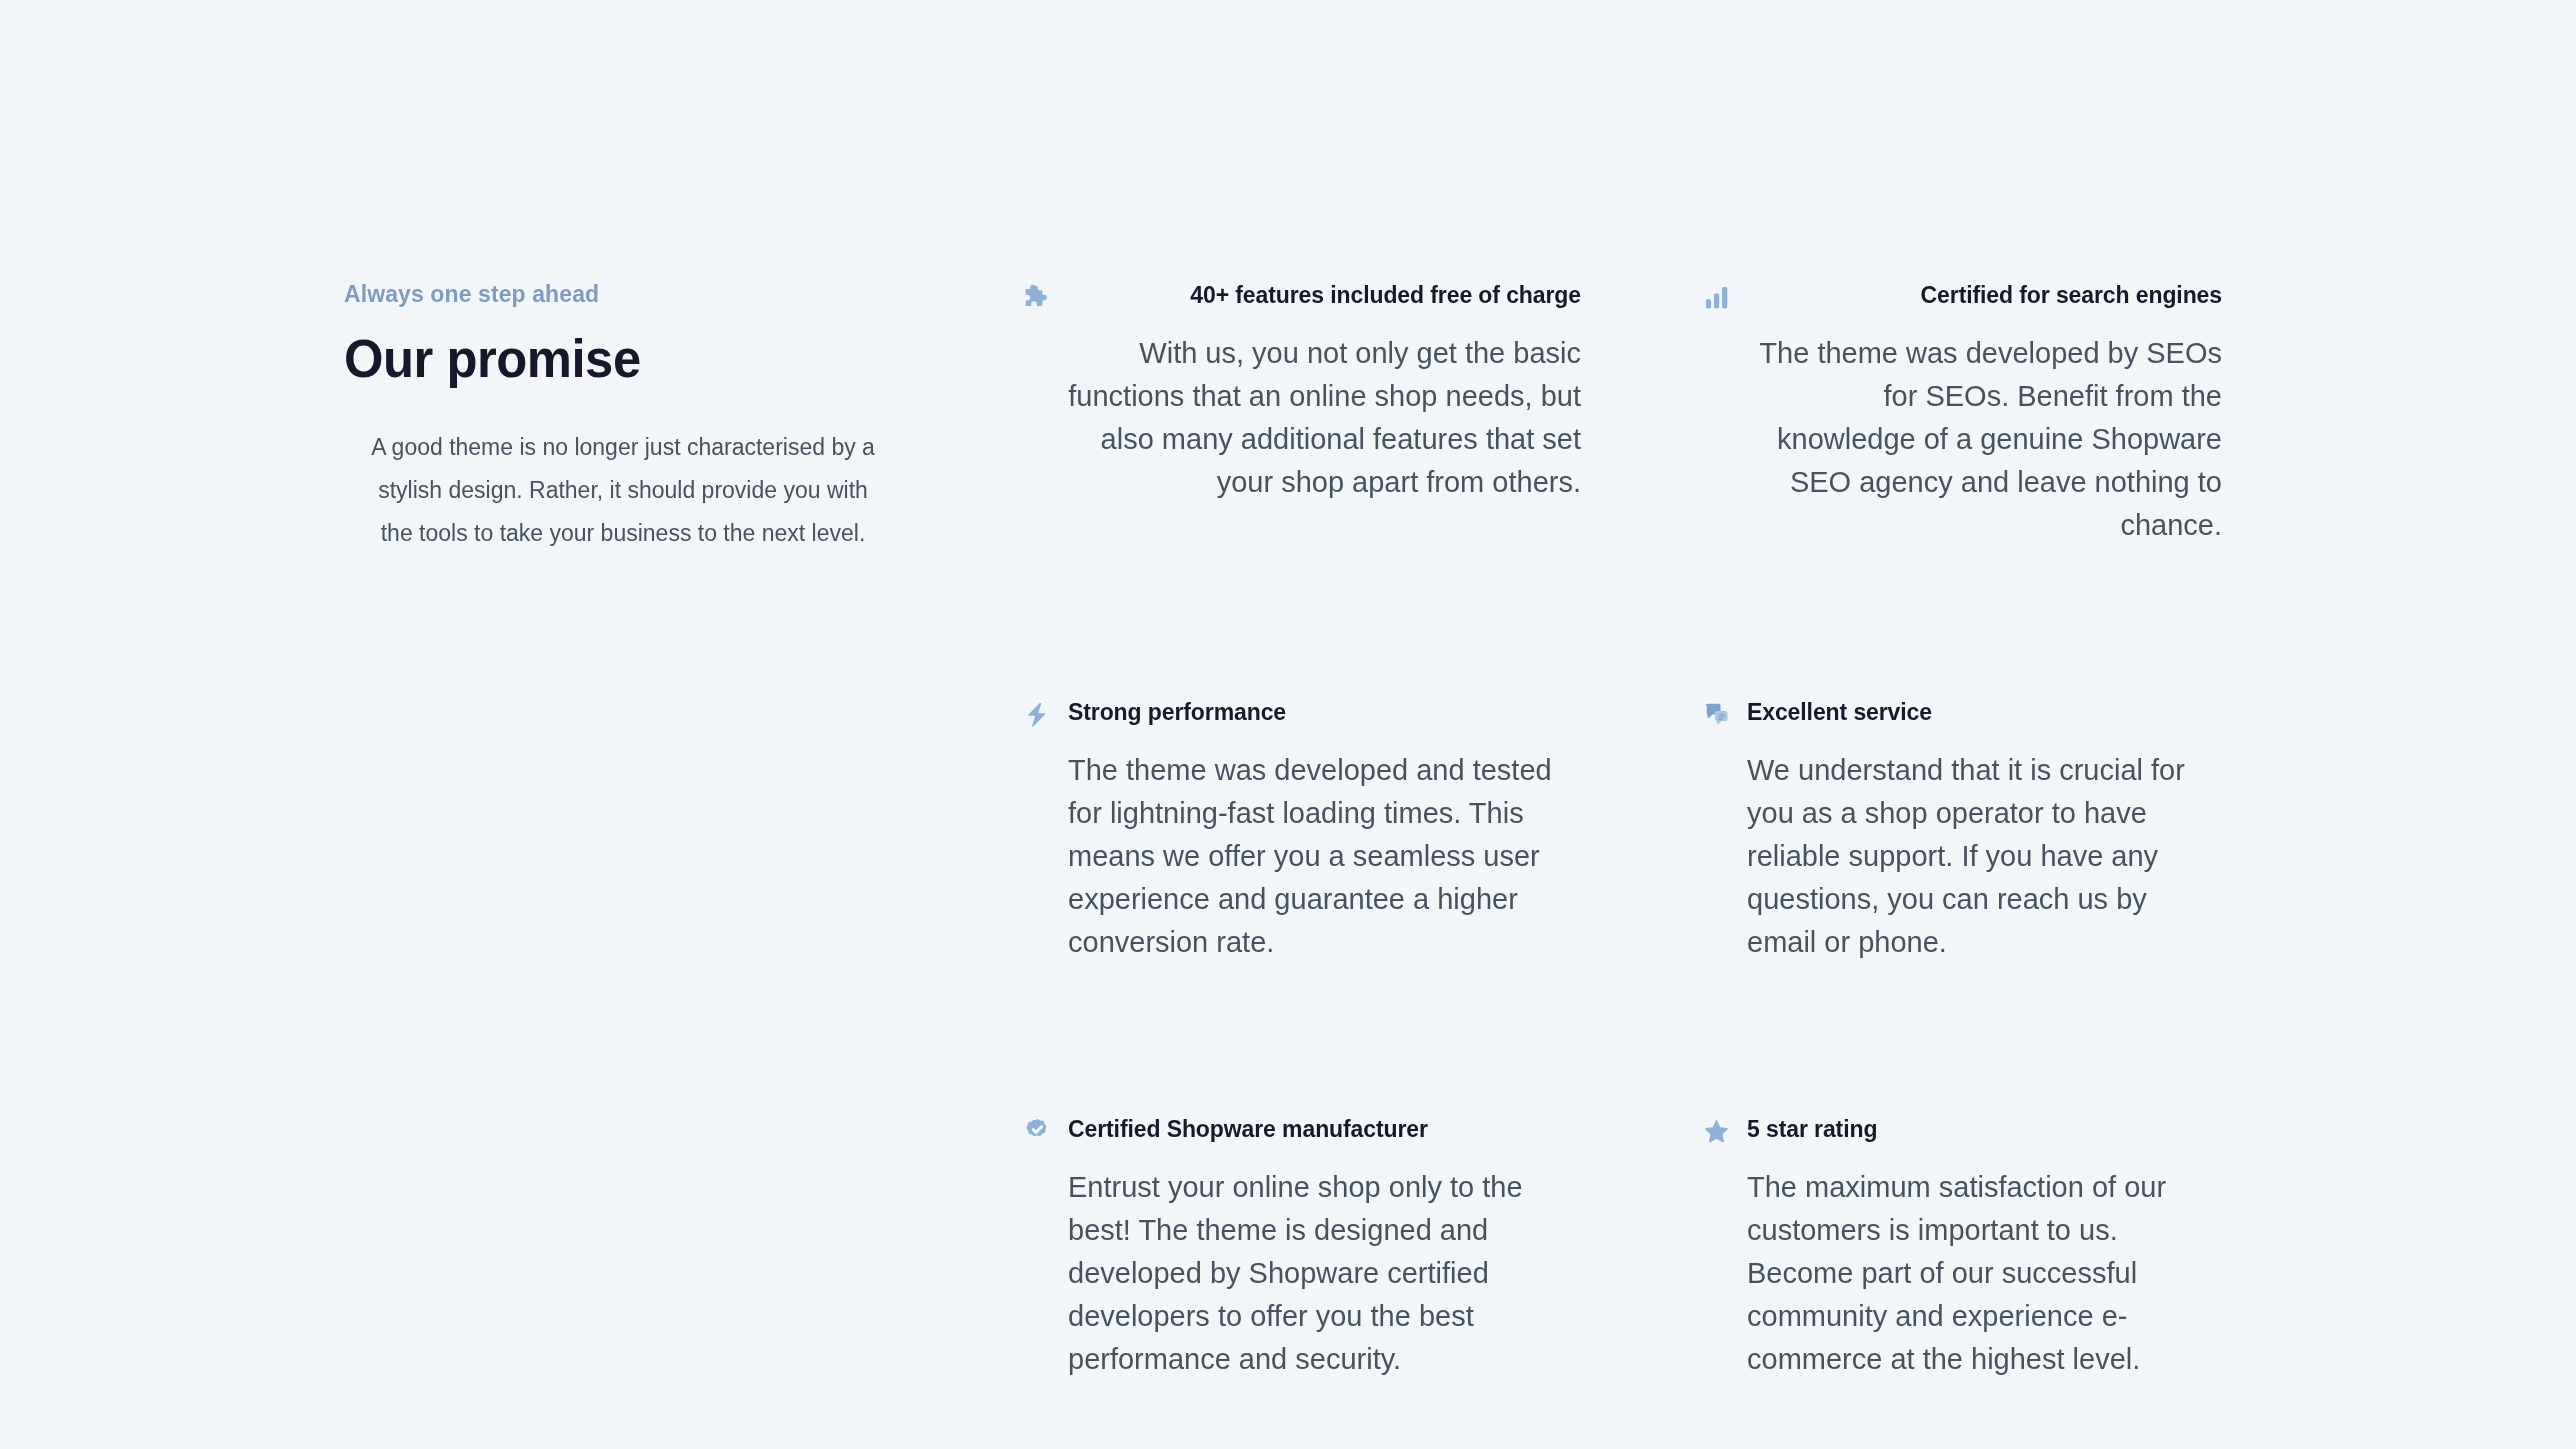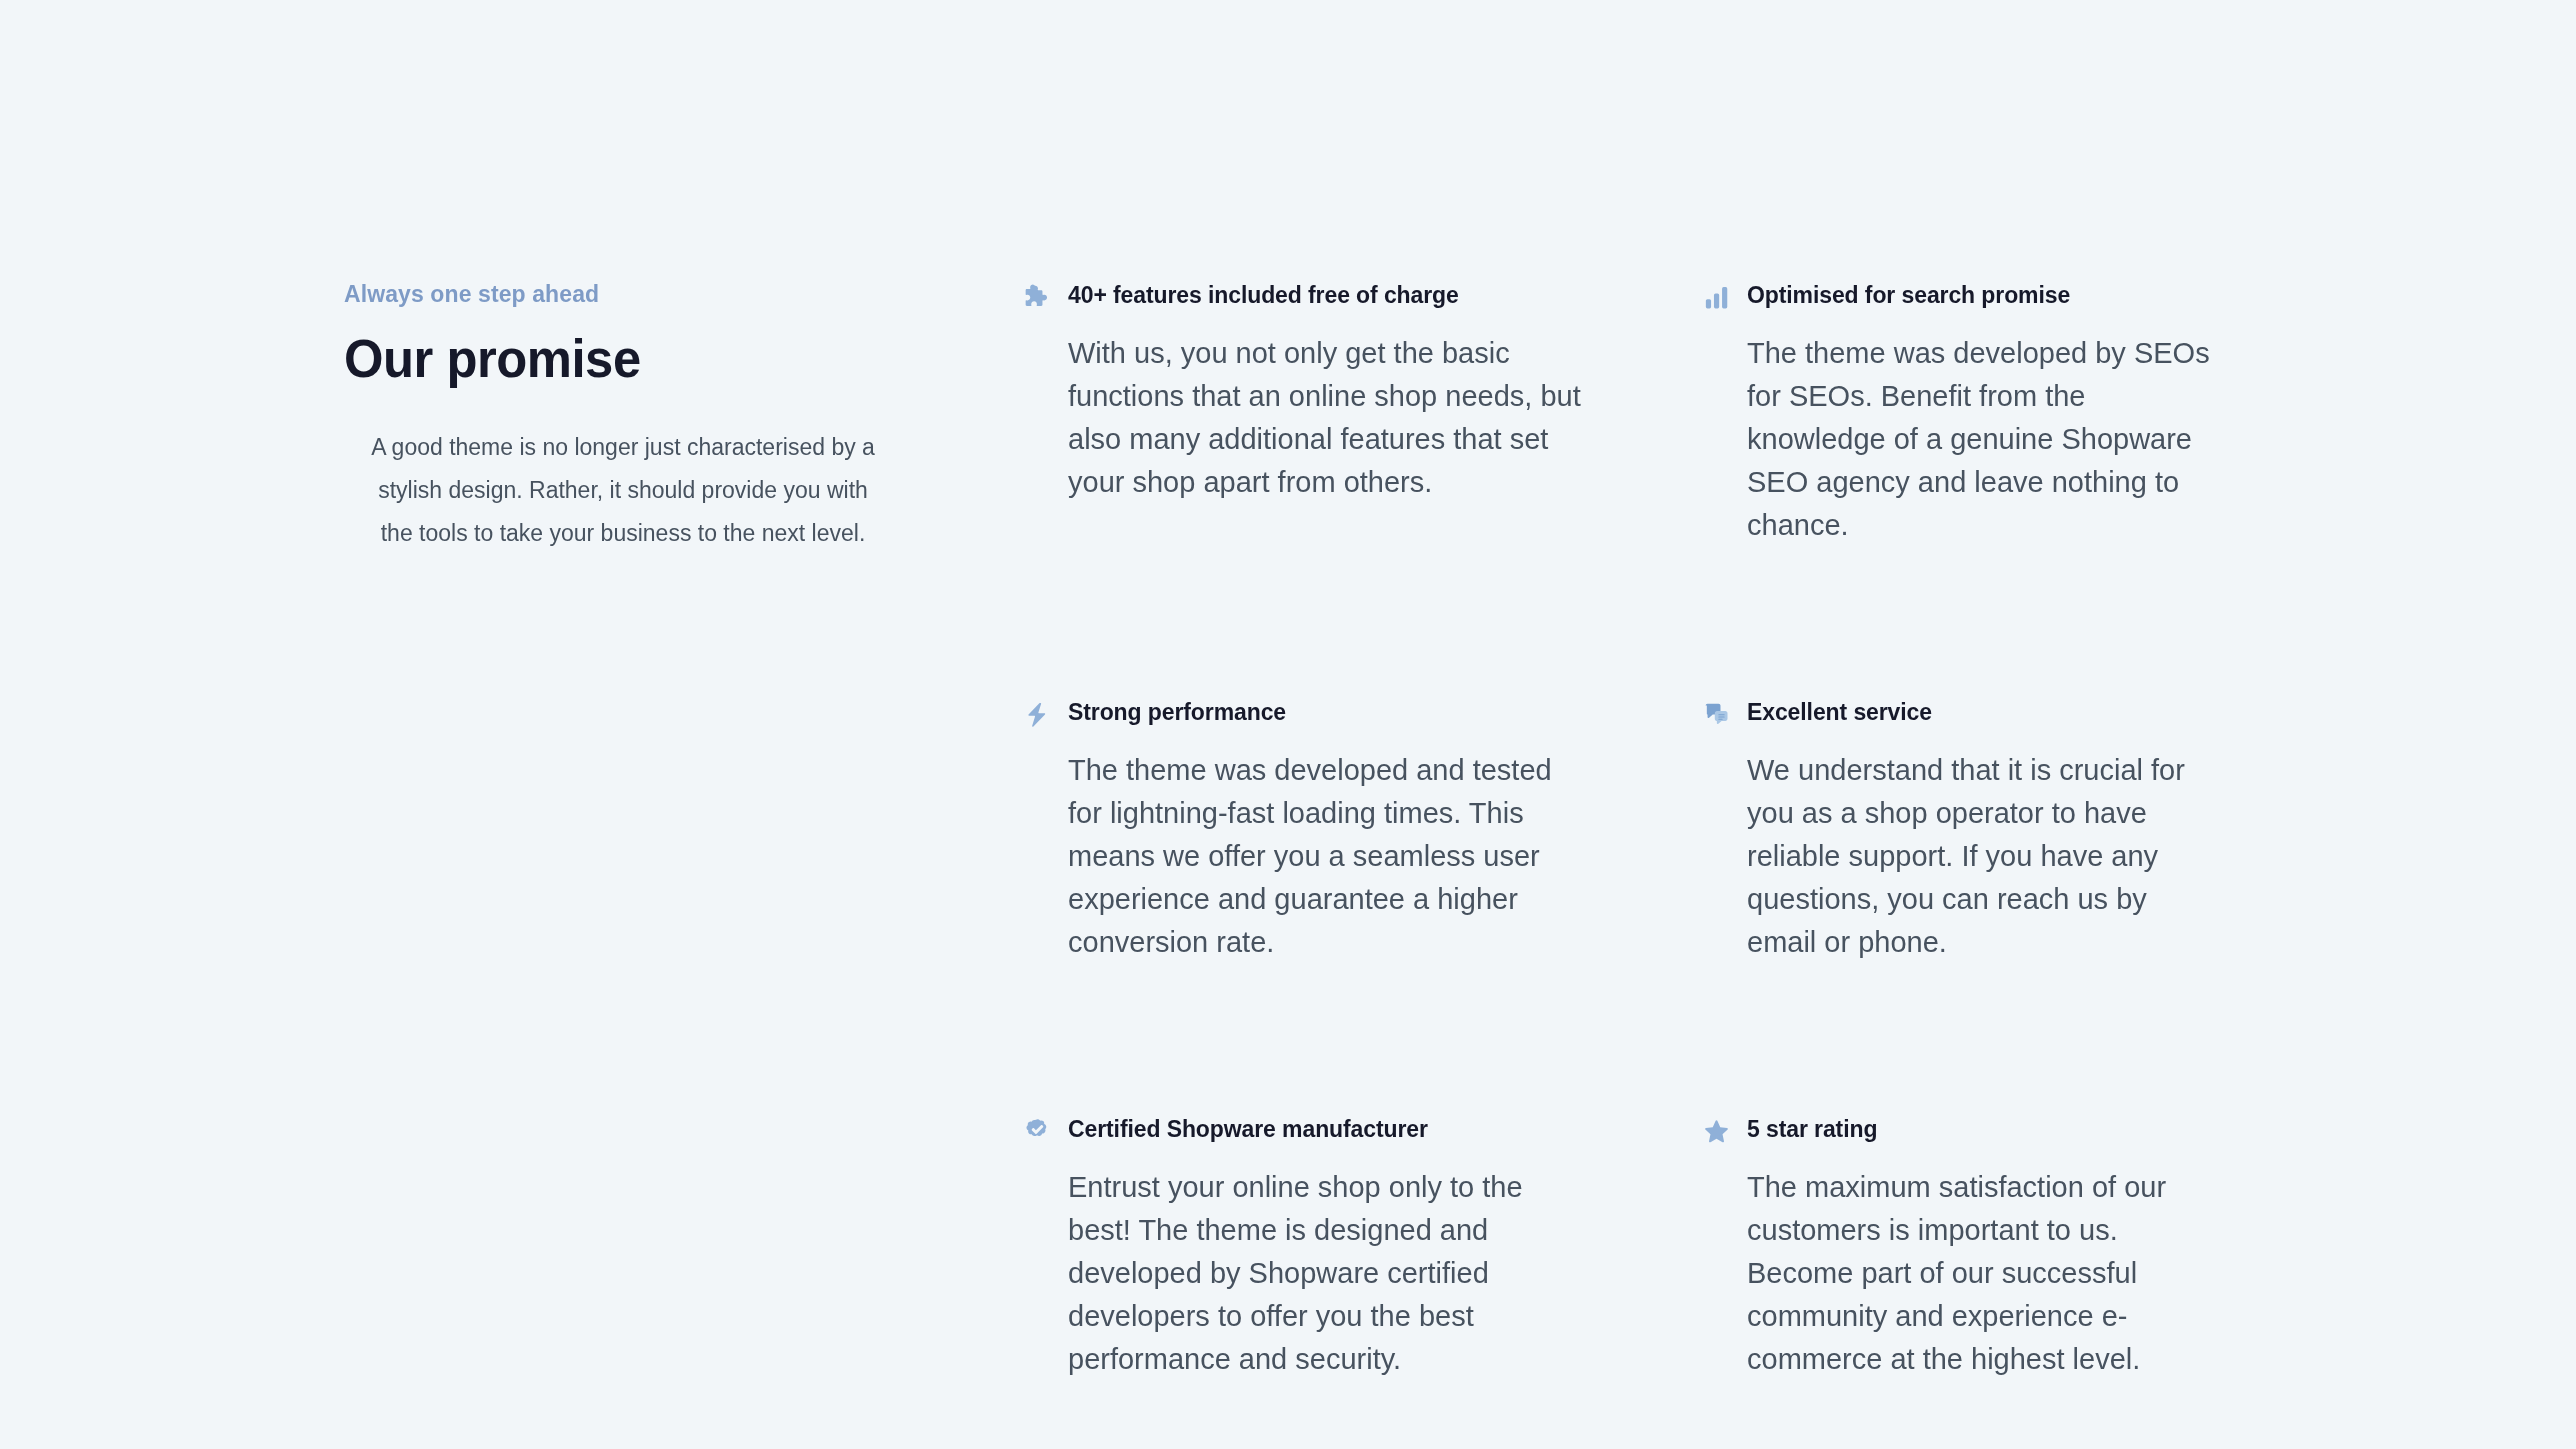--- a/index.html
+++ b/index.html
@@ -102,21 +102,21 @@
   }
   .feature-text {
     font-size: 29px;
     line-height: 43px;
     color: #47525f;
     margin: 0;
   }
 
   .col-a { grid-column: 2; }
   .col-b { grid-column: 3; }
-  .row-1 { grid-row: 1; }
+  .row-1 { grid-row: 1; text-align: right; }
   .row-2 { grid-row: 2; }
   .row-3 { grid-row: 3; }
 
   .icon-blue     { fill: #8fb0d8; }
   .icon-blue-dk  { fill: #7ba2d0; }
   .icon-blue-lt  { fill: #aac7e5; }
 </style>
 </head>
 <body>
 
@@ -141,21 +141,21 @@
     </div>
 
     <div class="feature col-b row-1">
       <span class="icon">
         <svg viewBox="0 0 24 24" aria-hidden="true">
           <rect class="icon-blue" x="3.2" y="13.4" width="4.3" height="7.6" rx="1.3"></rect>
           <rect class="icon-blue" x="9.9" y="8.6" width="4.3" height="12.4" rx="1.3"></rect>
           <rect class="icon-blue" x="16.6" y="3.4" width="4.3" height="17.6" rx="1.3"></rect>
         </svg>
       </span>
-      <div class="feature-title">Optimised for search promise</div>
+      <div class="feature-title">Certified for search engines</div>
       <p class="feature-text">The theme was developed by SEOs for SEOs. Benefit from the knowledge of a genuine Shopware SEO agency and leave nothing to chance.</p>
     </div>
 
     <div class="feature col-b row-2">
       <span class="icon">
         <svg viewBox="0 0 24 24" aria-hidden="true">
           <path class="icon-blue-dk" d="M3 4.6c0-.9.7-1.6 1.6-1.6h9.1c.9 0 1.6.7 1.6 1.6v5.9c0 .9-.7 1.6-1.6 1.6H8.9l-3.3 2.7c-.4.3-1 0-1-.5v-2.2h-.2c-.3-.2-.4-.5-.4-.9V4.6z"></path>
           <path class="icon-blue-lt" d="M10.6 10.9c0-1 .8-1.8 1.8-1.8h6.9c1 0 1.8.8 1.8 1.8v4.7c0 1-.8 1.8-1.8 1.8h-3.1l-2.9 2.4c-.4.3-1 0-1-.5v-1.9h-.1c-1 0-1.6-.8-1.6-1.8v-4.7z"></path>
           <rect class="icon-blue-dk" x="13.5" y="11.7" width="5.3" height="0.9" rx="0.45"></rect>
           <rect class="icon-blue-dk" x="13.5" y="13.6" width="5.3" height="0.9" rx="0.45"></rect>

